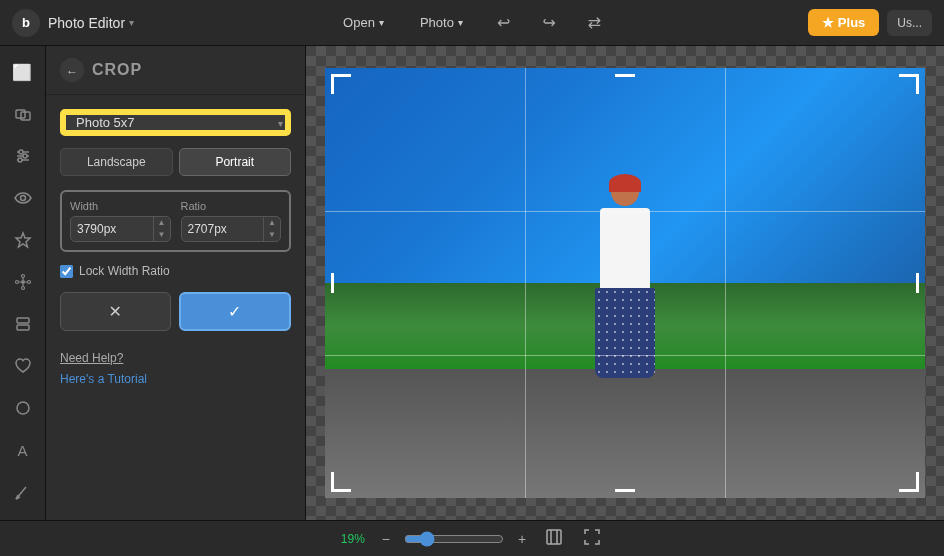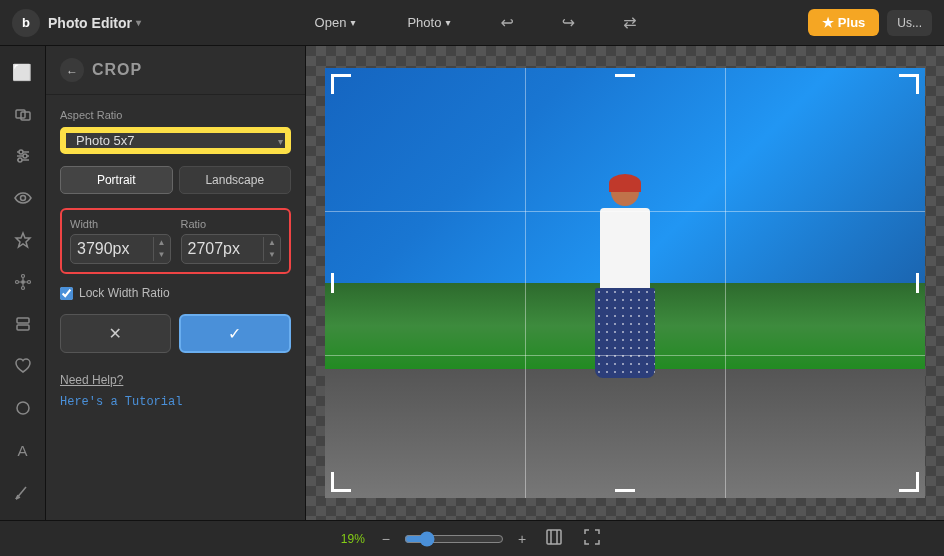--- a/index.html
+++ b/index.html
@@ -19,29 +19,29 @@
     .topbar-logo {
       width: 28px; height: 28px;
       background: #3a3a3a;
       border-radius: 50%;
       display: flex; align-items: center; justify-content: center;
       font-weight: bold; color: #fff; font-size: 13px;
     }
     .topbar-title {
       color: #e0e0e0;
       font-size: 14px;
-      font-weight: 700;
+      font-weight: 400;
       display: flex; align-items: center; gap: 4px;
     }
     .topbar-center {
       flex: 1;
       display: flex;
       align-items: center;
       justify-content: center;
-      gap: 36px;
+      gap: 20px;
     }
     .topbar-btn {
       background: none;
       border: none;
       color: #ccc;
       font-size: 13px;
       cursor: pointer;
       display: flex; align-items: center; gap: 4px;
       padding: 4px 8px;
       border-radius: 4px;
@@ -181,21 +181,21 @@
       border-radius: 5px;
       cursor: pointer;
       text-align: center;
     }
     .orient-btn.active {
       background: #444;
       border-color: #666;
       color: #fff;
     }
     .dimensions-group {
-      border: 2px solid #ef4444;
+      border: 2px solid #737373;
       border-radius: 6px;
       padding: 8px;
       margin-bottom: 12px;
     }
     .dimensions-row {
       display: flex;
       gap: 10px;
     }
     .dim-field {
       flex: 1;
@@ -211,21 +211,21 @@
       background: #3a3a3a;
       border: 1px solid #555;
       border-radius: 5px;
       overflow: hidden;
     }
     .dim-input {
       flex: 1;
       background: none;
       border: none;
       color: #ddd;
-      font-size: 16px;
+      font-size: 12px;
       padding: 5px 6px;
       outline: none;
       width: 60px;
     }
     .dim-spinners {
       display: flex;
       flex-direction: column;
       border-left: 1px solid #555;
     }
     .dim-spinner-btn {
@@ -281,21 +281,20 @@
       font-size: 12px;
       color: #aaa;
       margin-bottom: 4px;
       text-decoration: underline;
     }
     .help-link {
       color: #4a90d9;
       font-size: 12px;
       text-decoration: none;
       cursor: pointer;
-      font-family: Liberation Mono, monospace;
     }
 
     
     .canvas-area {
       flex: 1;
       background: #3a3a3a;
       position: relative;
       display: flex;
       align-items: center;
       justify-content: center;
@@ -431,21 +430,21 @@
       background: #2a2a2a;
       border-top: 1px solid #111;
       display: flex;
       align-items: center;
       justify-content: center;
       gap: 10px;
       flex-shrink: 0;
     }
     .zoom-pct {
       font-size: 12px;
-      color: #84cc16;
+      color: #22c55e;
       min-width: 30px;
       text-align: center;
     }
     .zoom-btn {
       background: none;
       border: none;
       color: #aaa;
       font-size: 14px;
       cursor: pointer;
       padding: 2px 4px;
@@ -579,37 +578,36 @@
 
   <div class="side-panel">
     <div class="panel-header">
       <button class="panel-back-btn">
         <span>←</span>
       </button>
       <span class="panel-title">CROP</span>
     </div>
     <div class="panel-content">
       
-      <div class="panel-label">Aspect Ratio</div>
       <div class="select-wrap">
         <select class="panel-select">
           <option>Original</option>
           <option>Square 1:1</option>
           <option>Photo 4:6</option>
           <option selected="">Photo 5x7</option>
           <option>Photo 8x10</option>
           <option>Custom</option>
         </select>
         <span class="select-arrow">▾</span>
       </div>
 
       
       <div class="orientation-row">
+        <button class="orient-btn">Landscape</button>
         <button class="orient-btn active">Portrait</button>
-        <button class="orient-btn">Landscape</button>
       </div>
 
       
       <div class="dimensions-group">
         <div class="dimensions-row">
           <div class="dim-field">
             <div class="dim-label">Width</div>
             <div class="dim-input-wrap">
               <input class="dim-input" type="text" value="3790px" style="">
               <div class="dim-spinners">

